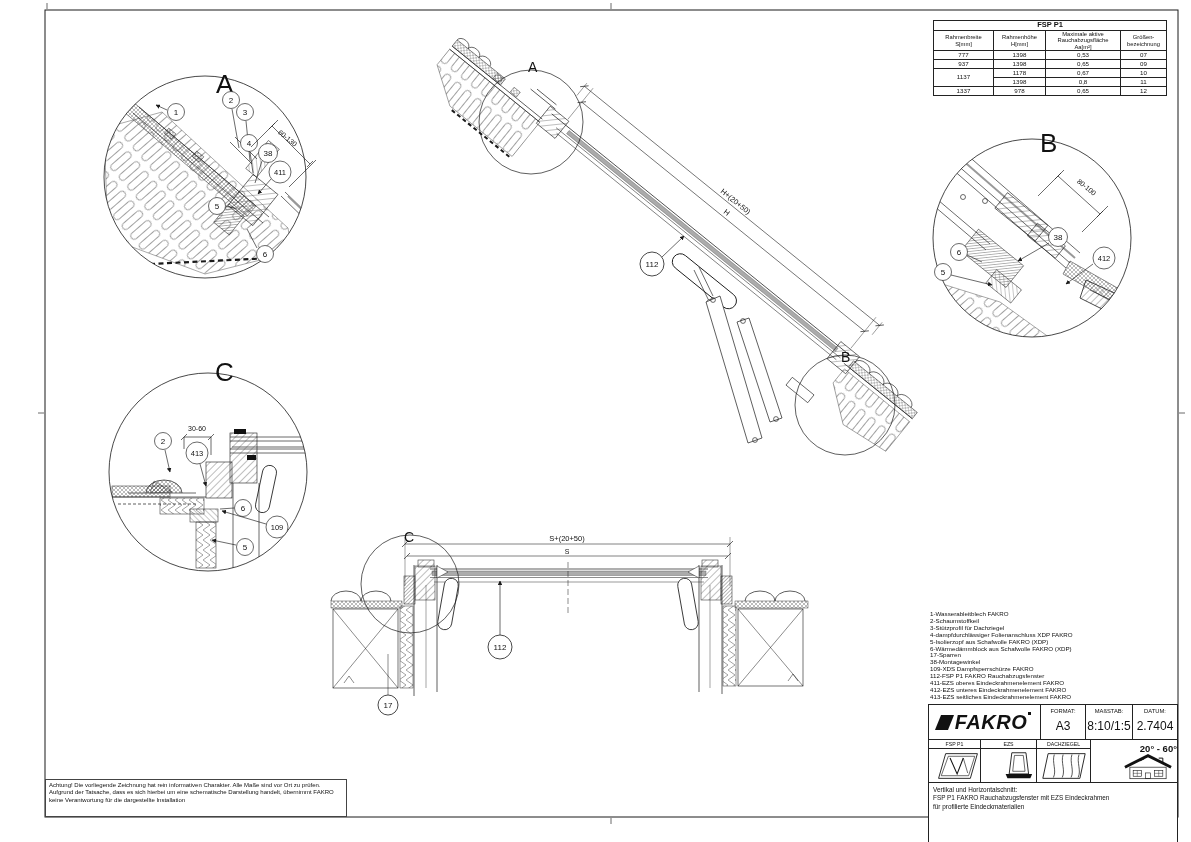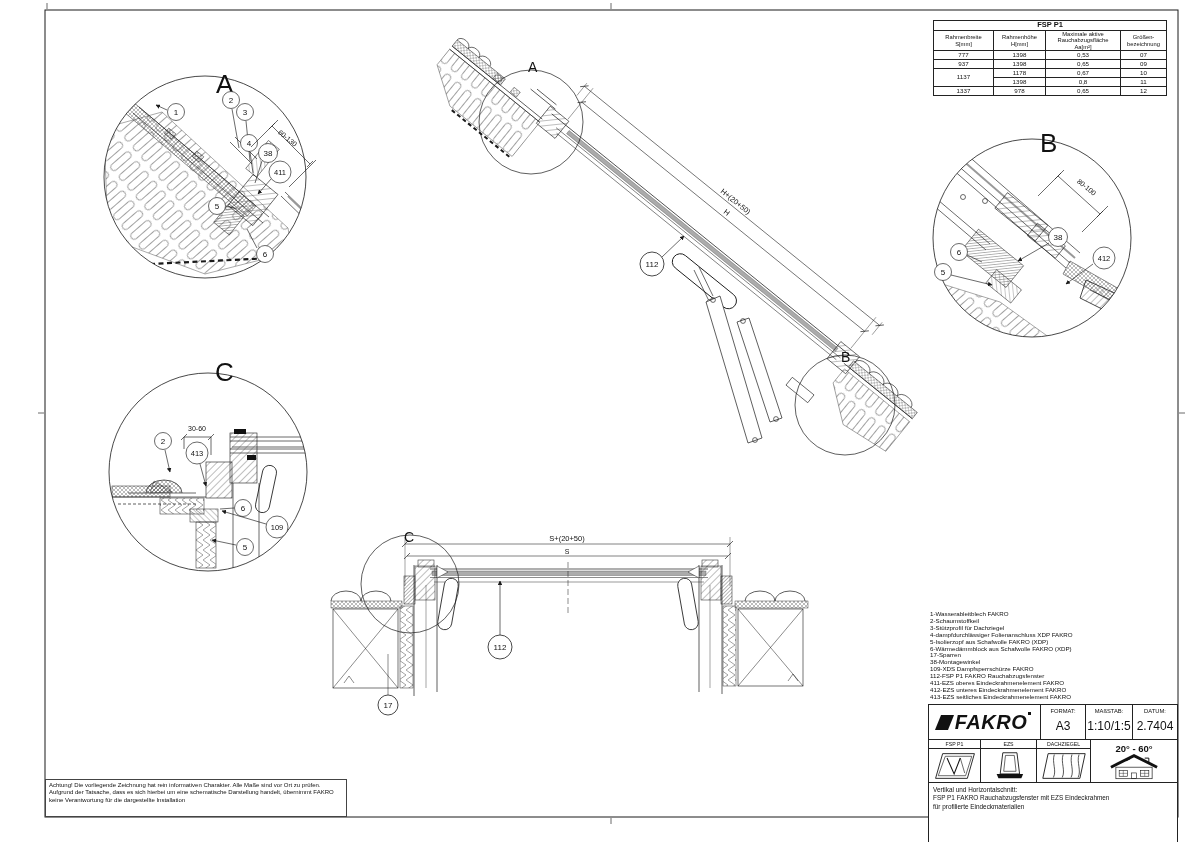--- a/index.html
+++ b/index.html
@@ -28,21 +28,21 @@
   .tb-row1{display:grid;grid-template-columns:112px 45px 47px 1fr;height:34px;border-bottom:1px solid #222;}
   .tb-row1>div{border-right:1px solid #222;display:flex;flex-direction:column;align-items:center;}
   .tb-row1>div:last-child{border-right:none;}
   .tb-logo{justify-content:center;flex-direction:row !important;}
   .logo-par{display:inline-block;width:13px;height:15px;background:#111;transform:skewX(-22deg);margin-right:4px;}
   .logo-txt{font-size:20px;font-weight:800;font-style:italic;letter-spacing:.5px;}
   .logo-sq{width:3px;height:3px;background:#111;align-self:flex-start;margin-top:7px;margin-left:1px;}
   .tb-lbl{font-size:5.8px;margin-top:3px;}
   .tb-val{font-size:12px;margin-top:5px;}
   .tb-row2{display:grid;grid-template-columns:52px 56px 54px 1fr;height:42px;border-bottom:1px solid #222;}
-  .tb-row2>div{border-right:1px solid #222;display:flex;flex-direction:column;align-items:center;}
+  .tb-row2>div{border-right:1px solid #222;display:flex;flex-direction:column;align-items:flex-end;}
   .tb-row2>div:last-child{border-right:none;}
   .sym-lbl{font-size:5.2px;width:100%;text-align:center;border-bottom:1px solid #222;height:8px;line-height:8px;}
   .sym-art{flex:1;display:flex;align-items:center;justify-content:center;}
   .pitch-txt{font-size:9.5px;font-weight:700;margin-top:3px;}
   .tb-desc{padding:3px 4px;font-size:6.4px;line-height:1.32;}
 
   
   .disclaimer{position:absolute;left:45px;top:779px;width:302px;height:38px;border:1px solid #444;
               box-sizing:border-box;padding:2px 3px;font-size:6px;line-height:1.22;}
 </style>
@@ -511,21 +511,21 @@
       <span class="logo-par"></span>
       <span class="logo-txt">FAKRO</span>
       <span class="logo-sq"></span>
     </div>
     <div>
       <span class="tb-lbl">FORMAT:</span>
       <span class="tb-val">A3</span>
     </div>
     <div>
       <span class="tb-lbl">MAßSTAB:</span>
-      <span class="tb-val">1:10/1:5</span>
+      <span class="tb-val">8:10/1:5</span>
     </div>
     <div>
       <span class="tb-lbl">DATUM:</span>
       <span class="tb-val">2.7404</span>
     </div>
   </div>
   <div class="tb-row2">
     <div>
       <span class="sym-lbl">FSP P1</span>
       <span class="sym-art">

